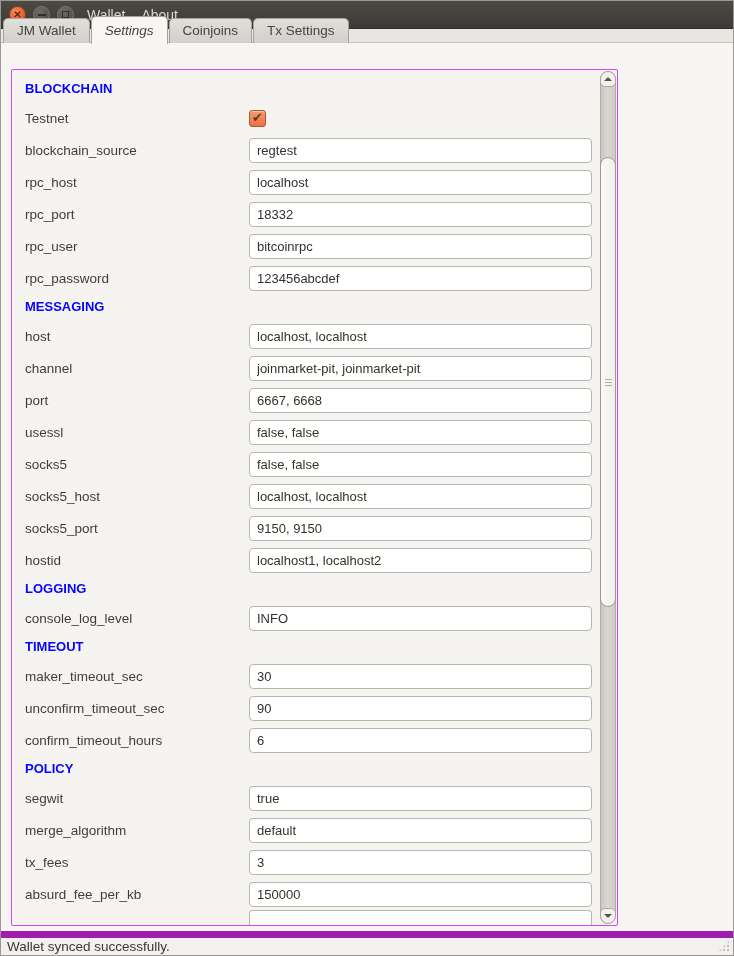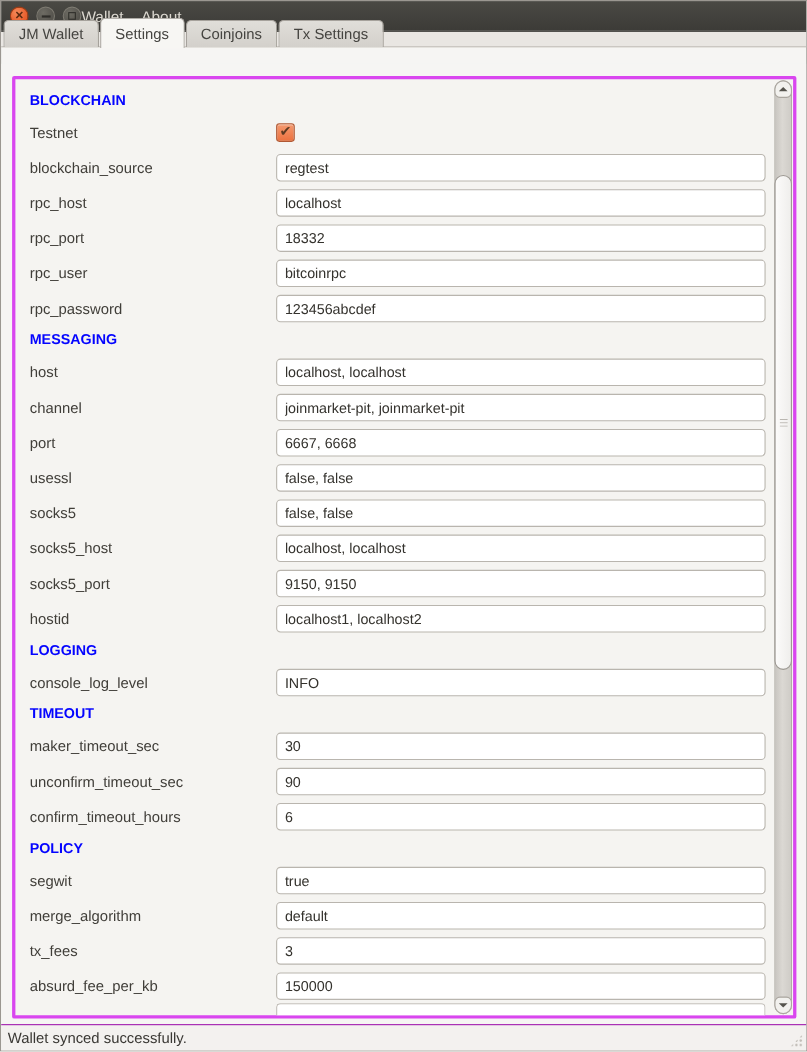--- a/index.html
+++ b/index.html
@@ -17,41 +17,41 @@
   .win-buttons { display:flex; align-items:center; gap:7px; padding-left:8px; }
   .win-btn { width:17px; height:17px; border-radius:50%; display:flex;
              align-items:center; justify-content:center; cursor:default; }
   .win-btn.close { background:radial-gradient(circle at 35% 30%, #f58a5a, #e9602f 60%, #d9531f);
                    border:1px solid #9c3c15; color:#5d2a10; font-size:10px; font-weight:bold;
                    line-height:1; }
   .win-btn.minmax { background:radial-gradient(circle at 35% 30%, #6e6c64, #56544e 65%);
                     border:1px solid #7d7a71; }
   .glyph-min { width:8px; height:2px; background:#2f2e2a; }
   .glyph-max { width:7px; height:7px; border:1.5px solid #2f2e2a; }
-  .menubar { display:flex; gap:16px; }
+  .menubar { display:flex; gap:16px; margin-left:13px; }
   .menu-item { color:#dcd8d0; font-size:14px; }
 
   
   .tabbar { position:absolute; left:0; top:28px; right:0; height:14px;
             background:#e9e6e2; display:flex; align-items:flex-end; padding-left:2px; }
   .tabbar::after { content:""; position:absolute; left:0; right:0; bottom:0;
                    height:1px; background:#c4c0ba; }
   .tab { position:relative; font-size:13.5px; color:#454440; padding:0 13px;
          height:25px; line-height:24px; margin-right:1px;
          background:linear-gradient(#e0ded9,#d3d0cb);
          border:1px solid #a6a29c; border-bottom:none;
          border-radius:5px 5px 0 0; z-index:1; }
   .tab.active { height:28px; line-height:27px; background:#f7f6f3;
-                z-index:3; margin-bottom:-1px; }
+                z-index:3; margin-bottom:-1px;font-style:italic; }
 
   
   .pane { position:absolute; left:0; top:57px; right:0; bottom:24px; background:#f6f5f3; }
 
-  .scrollarea { position:absolute; left:10px; top:11px; width:713px; height:857px;
-                border:3px solid #d946ef; border-radius:2px; background:#f5f4f1;
+  .scrollarea { position:absolute; left:10px; top:11px; width:607px; height:857px;
+                border:1px solid #d946ef; border-radius:2px; background:#f5f4f1;
                 overflow:hidden; }
 
   .content { padding-top:6px; }
   .section-header { height:26px; line-height:26px; padding-left:13px;
                     color:#0404ff; font-size:13px; font-weight:bold; }
   .row { display:flex; align-items:center; height:32px; padding:0 25px 0 13px; }
   .field-label { width:224px; flex:0 0 224px; font-size:13.5px; color:#403e39; }
   .field-input { flex:1; height:25px; background:#ffffff; border:1px solid #b9b5ae;
                  border-radius:4px; padding:0 7px; font-size:13px; color:#34322d;
                  font-family:"Liberation Sans", sans-serif; outline:none; }
@@ -82,21 +82,21 @@
   .sb-thumb { position:absolute; left:0; top:86px; width:16px; height:450px;
               background:linear-gradient(to right,#fcfbfa,#efeeec);
               border:1px solid #9d9993; border-radius:8px; z-index:1;
               display:flex; align-items:center; justify-content:center; }
   .sb-grip { width:7px; height:7px;
              background:linear-gradient(#b3afa9 1px, transparent 1px);
              background-size:7px 3px; }
 
   
   .statusbar { position:absolute; left:0; bottom:0; right:0; height:24px;
-               background:#f3f1ef; border-top:1px solid #a21caf;
+               background:#f3f1ef; border-top:7px solid #a21caf;
                display:flex; align-items:center; padding-left:6px;
                font-size:13.5px; color:#3a3834; }
   .resize-grip { position:absolute; right:3px; bottom:3px; width:12px; height:12px;
                  background-image:
                    radial-gradient(circle, #c2beb8 1px, transparent 1.2px);
                  background-size:4px 4px; background-position:bottom right;
                  clip-path:polygon(100% 0, 100% 100%, 0 100%); }
 </style>
 </head>
 <body>

